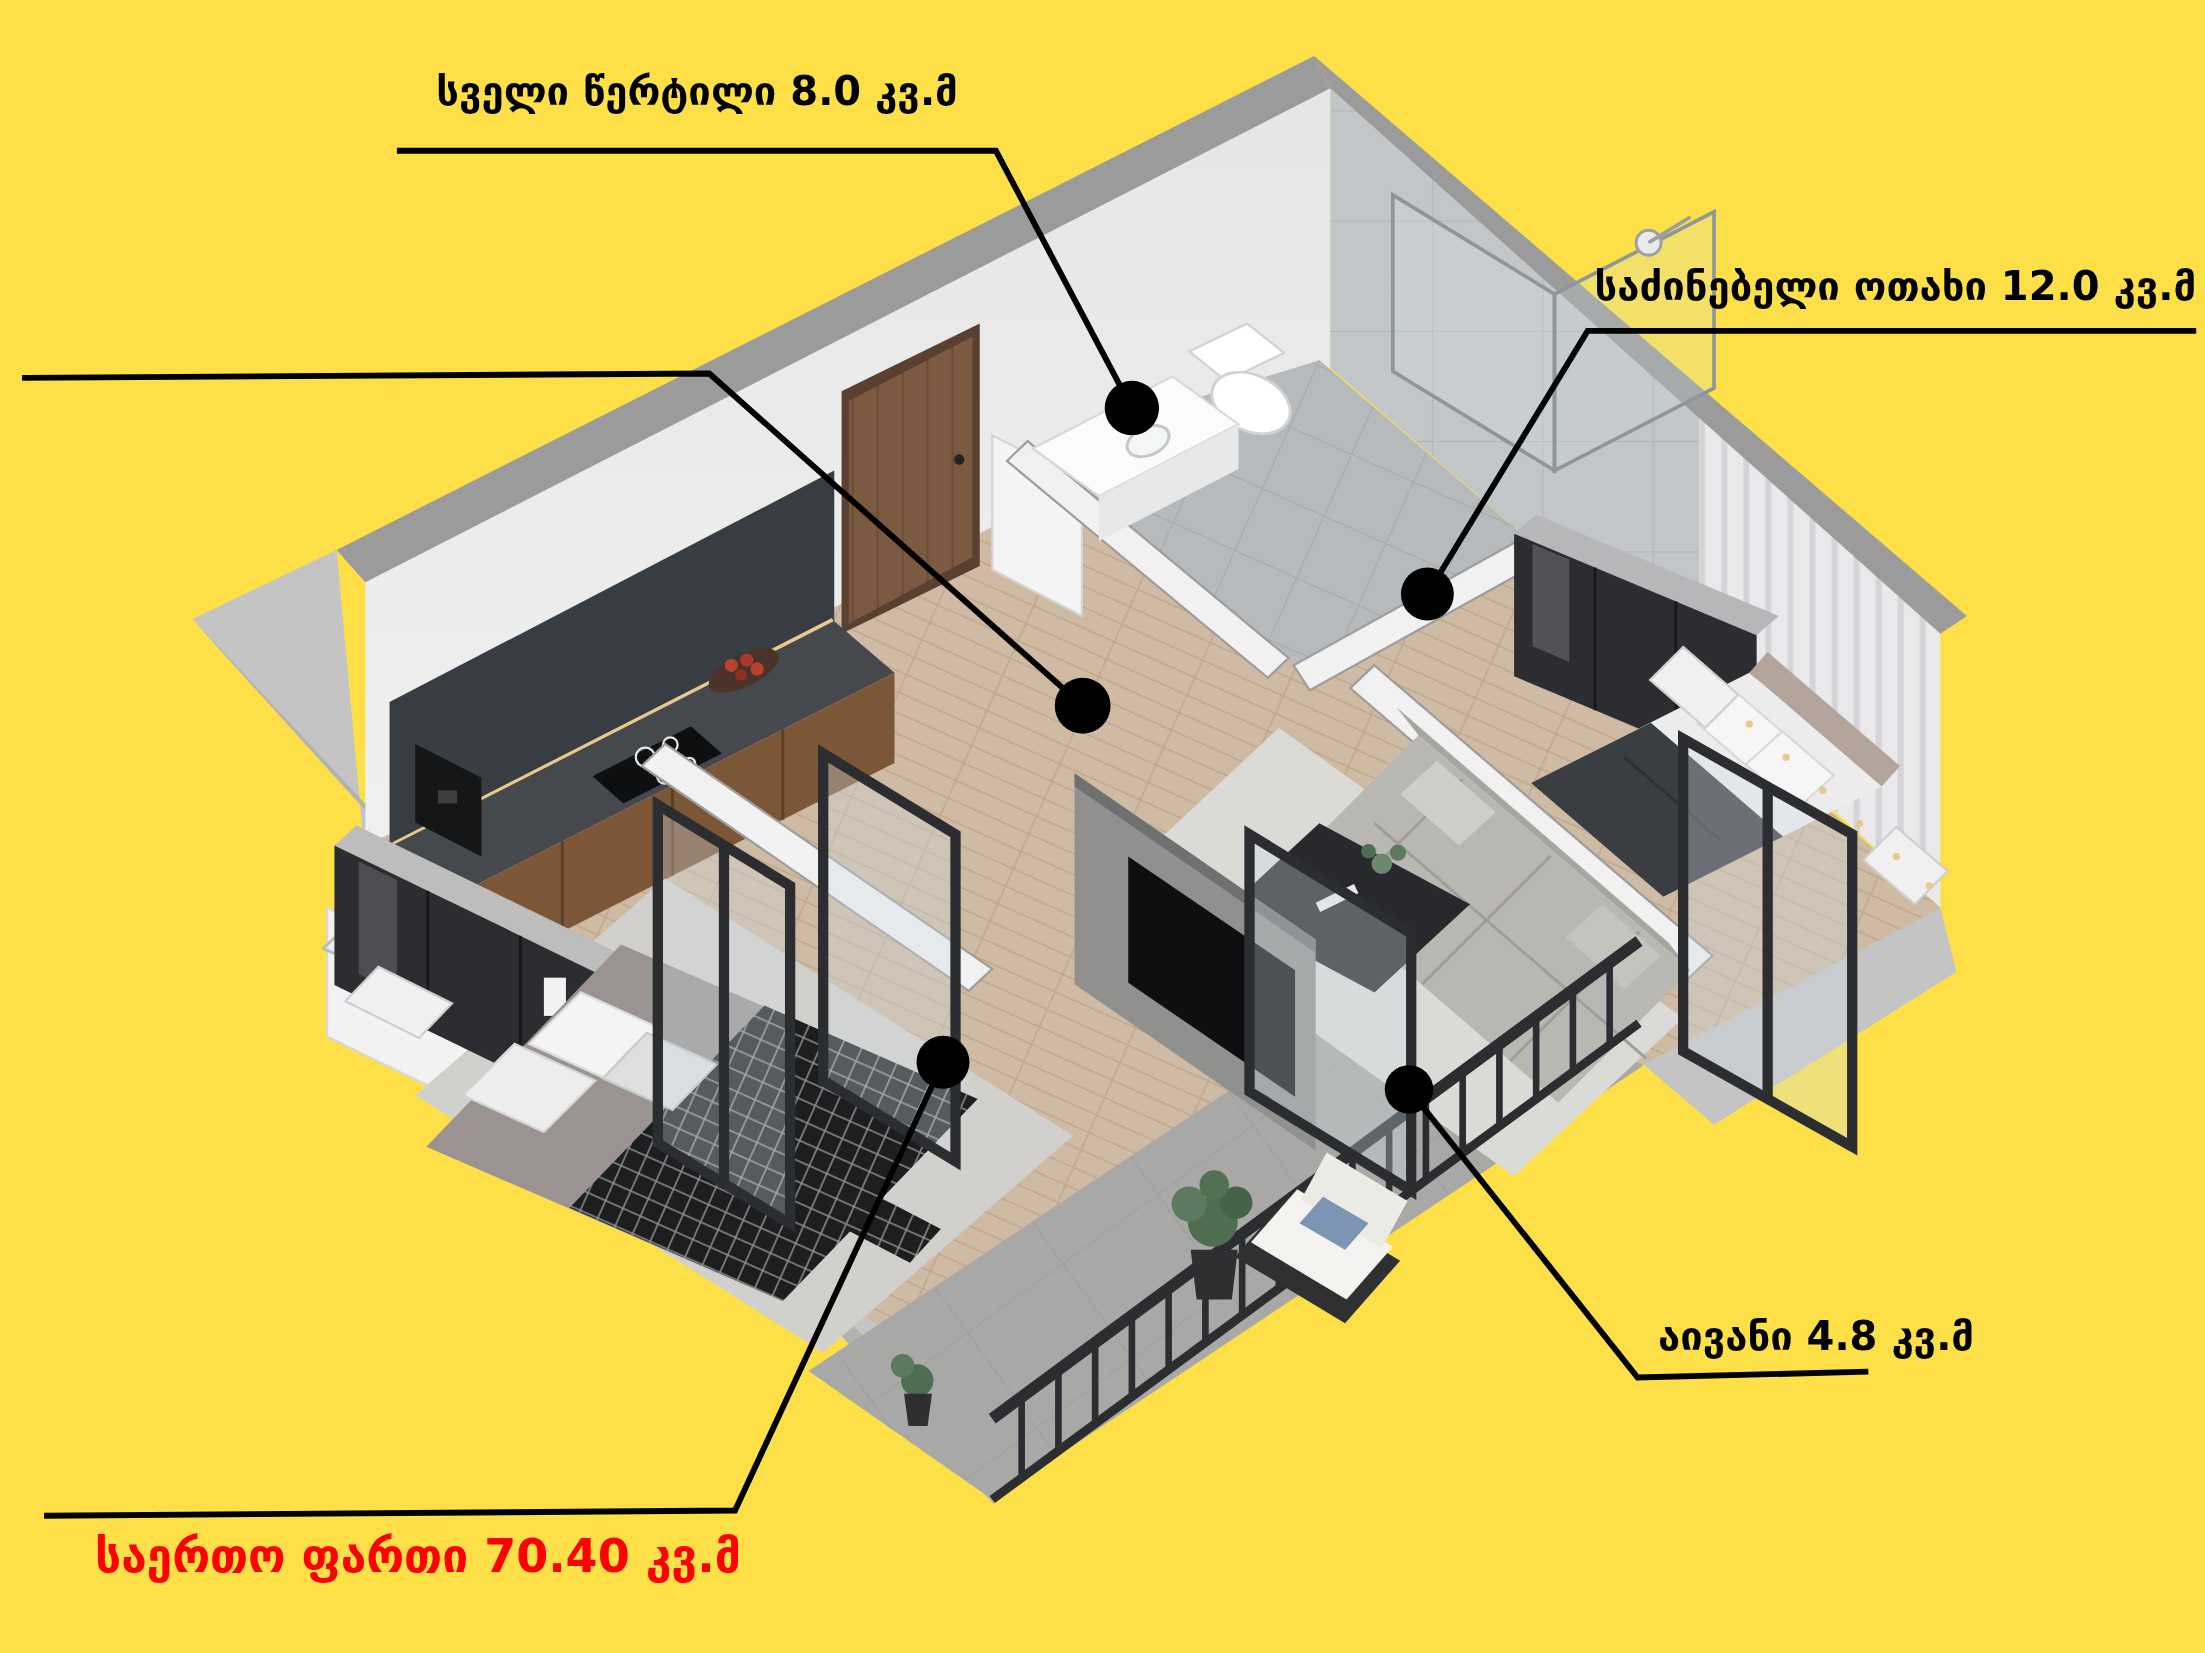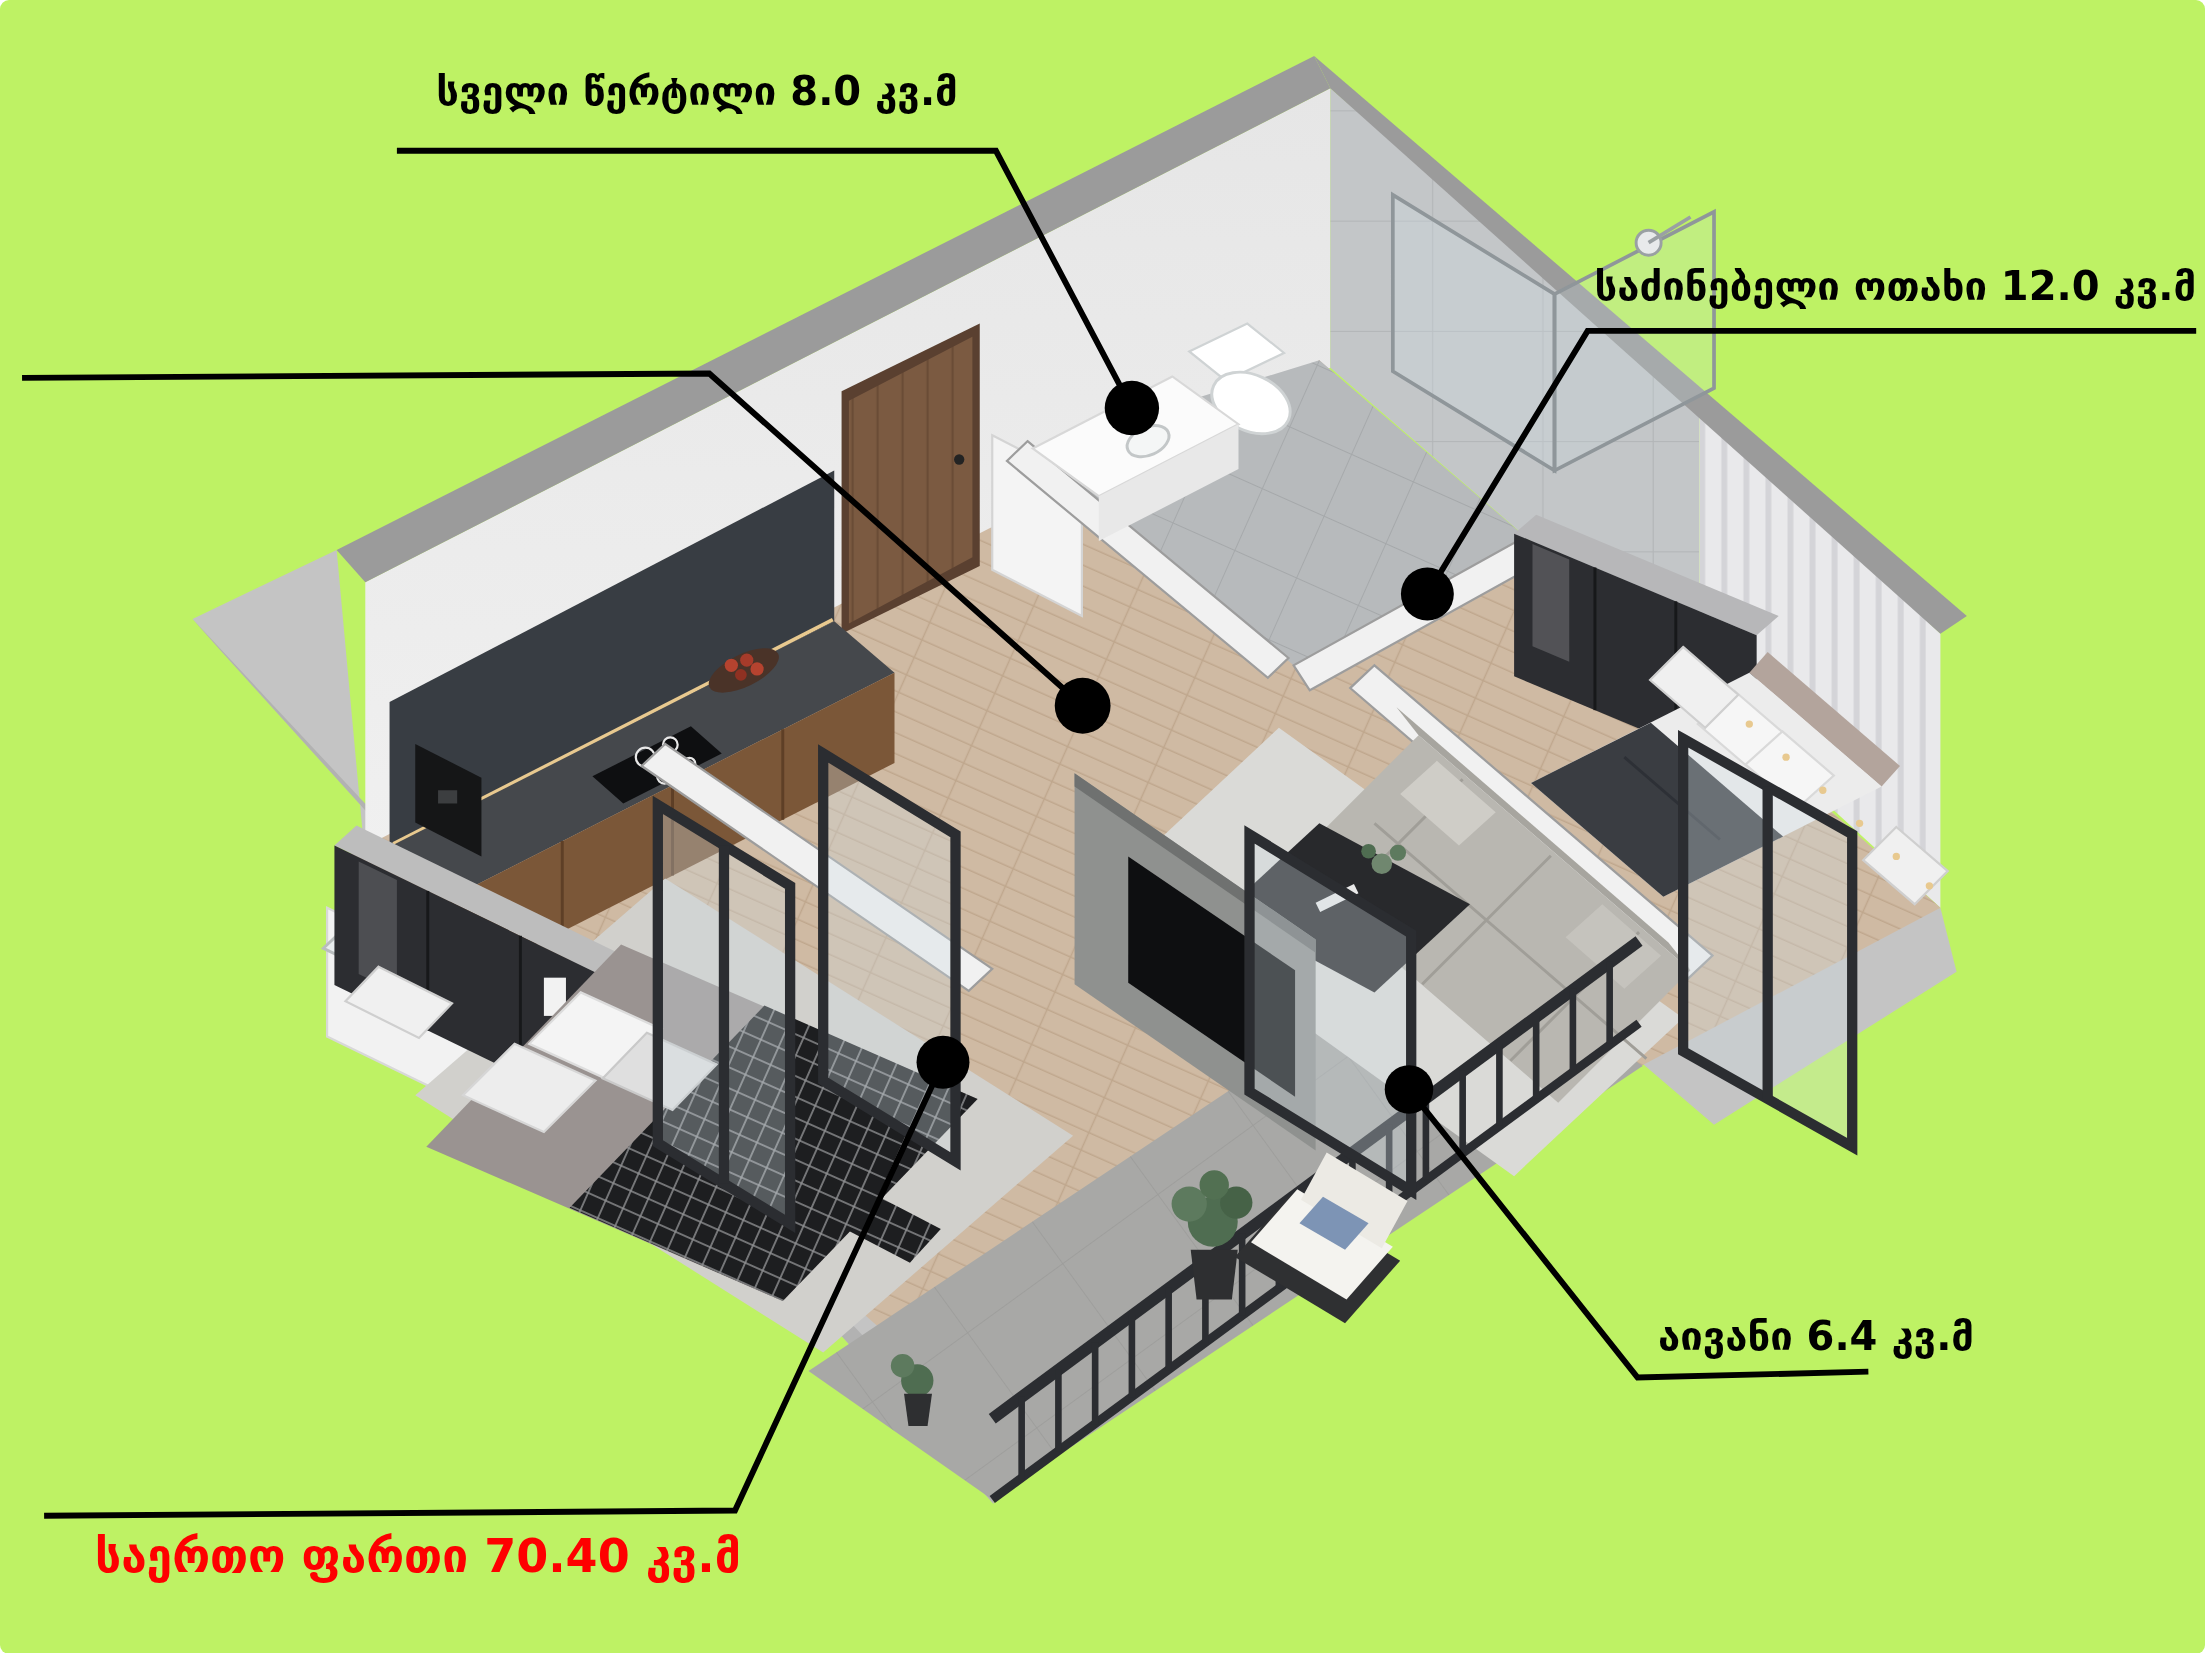--- a/index.html
+++ b/index.html
@@ -1,17 +1,17 @@
 <!DOCTYPE html>
 <html style="--red: #fe0000; --black: #000000; --white: #ffffff; --wall_cap: #9b9b9b; --wall_face: #f0f0f0; --wall_face2: #e6e6e6; --concrete: #c4c4c4; --concrete_dark: #b2b2b2; --wood_floor: #cfbaa3; --wood_line: #bfa78d; --tile: #b7babc; --tile_line: #a5a8aa; --stone: #a8a8a6; --stone_dark: #9b9b99; --rug: #dadad7; --rug2: #d1d0cc; --sofa: #b9b7b1; --sofa_dark: #a7a59f; --counter_dark: #45484c; --cabinet_wood: #7b5738; --marble_dark: #383d43; --furn_dark: #2c2d31; --tv_black: #0e0f11; --blanket_dark: #3a3d42; --plaid_dark: #1d1e20; --headboard: #b3a49c; --door_wood: #7b5a41; --frame_black: #2b2d31; --glass: #cfdde3; --plant: #4f6d51; --led: #e8c98f;font-size:11.8px"><head>
 <meta charset="utf-8">
 <style>
   html,body{margin:0;padding:0;background:#fff;}
-  .canvas{position:relative;width:2205px;height:1654px;background:#bef264;overflow:hidden;
-          font-family:"DejaVu Sans","Liberation Sans",sans-serif;border-radius:9px;}
+  .canvas{position:relative;width:2205px;height:1654px;background:#fde047;overflow:hidden;
+          font-family:"DejaVu Sans","Liberation Sans",sans-serif;}
   svg{position:absolute;left:0;top:0;}
   .room-label{position:absolute;font-weight:bold;font-size:40px;color:#000;white-space:nowrap;}
   .room-label.center{text-align:center;}
   .room-label.right{text-align:right;}
   .total-label{position:absolute;font-weight:bold;font-size:46px;color:var(--red,#fe0000);white-space:nowrap;margin-left:20px;}
 </style>
 </head>
 <body>
 
 <div class="canvas">
@@ -254,19 +254,19 @@
     <circle cx="1917" cy="1482" r="33"></circle>
     <circle cx="1283" cy="1445" r="36"></circle>
   </g>
 </svg>
 
 <div class="room-label center" style="left:397px;top:68px;width:600px;">სველი წერტილი 8.0 კვ.მ</div>
 
 
 <div class="room-label right" style="right:8.8px;top:263px;">საძინებელი ოთახი 12.0 კვ.მ</div>
 
-<div class="room-label" style="left:1658px;top:1313px;">აივანი 6.4 კვ.მ</div>
+<div class="room-label" style="left:1658px;top:1313px;">აივანი 4.8 კვ.მ</div>
 
 
 <div class="total-label" style="left:75px;top:1529px;">საერთო ფართი 70.40 კვ.მ</div>
 
 </div>
 
 
 </body></html>

